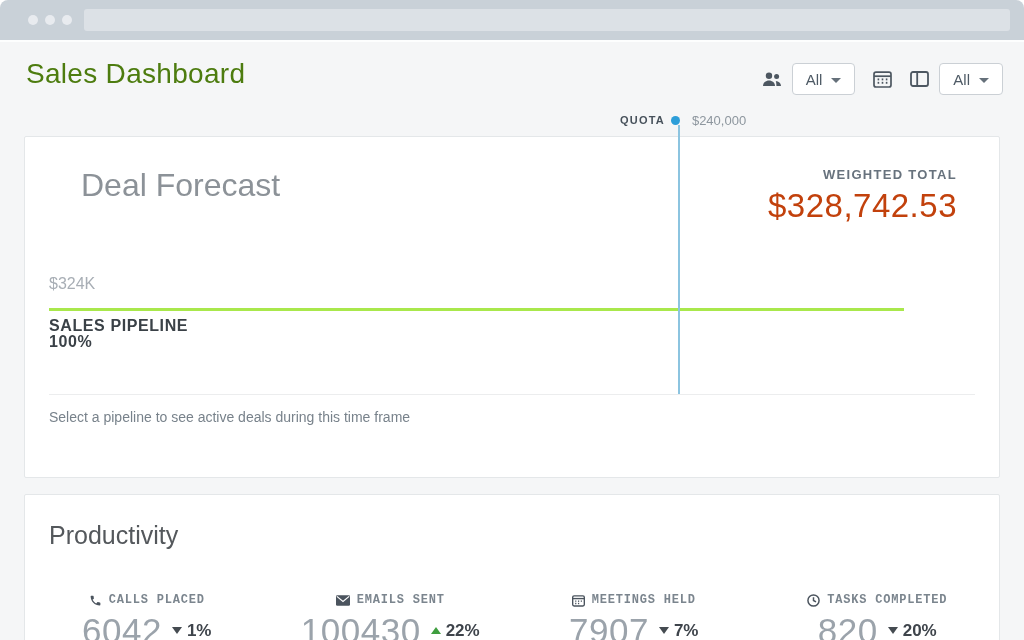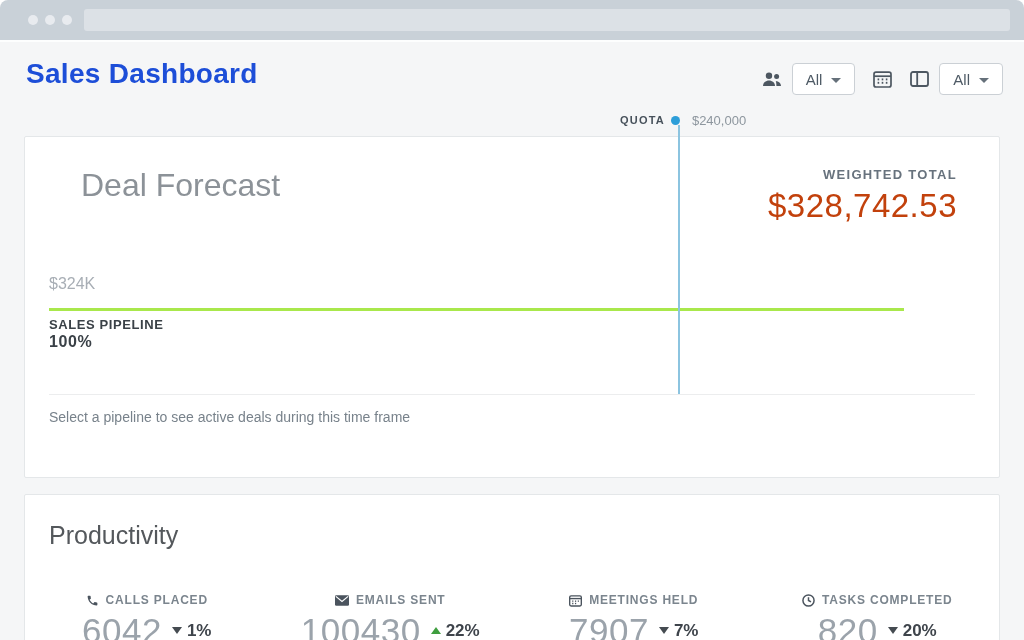--- a/index.html
+++ b/index.html
@@ -10,21 +10,21 @@
     -webkit-font-smoothing:antialiased;
   }
   
   .chrome{position:absolute;top:0;left:0;right:0;height:40px;background:#c9d1d8;border-radius:8px 8px 0 0;}
   .chrome-dots{position:absolute;left:28px;top:15px;display:flex;gap:7px;}
   .chrome-dot{width:10px;height:10px;border-radius:50%;background:#e8ebef;}
   .addressbar{position:absolute;left:84px;right:14px;top:9px;height:22px;background:#dce1e6;border-radius:3px;}
   
   .page-bg{position:absolute;top:40px;left:0;right:0;bottom:0;background:#f5f6f7;border-top:2px solid #fdfefe;}
   
-  .page-title{position:absolute;left:26px;top:58px;font-size:28px;font-weight:700;color:#1d4ed8;letter-spacing:.3px;}
+  .page-title{position:absolute;left:26px;top:58px;font-size:28px;font-weight:400;color:#4d7c0f;letter-spacing:.3px;}
   .controls{position:absolute;top:62px;right:21px;height:34px;display:flex;align-items:center;}
   .ctl-icon{color:#4d5761;display:flex;align-items:center;}
   .btn{height:32px;background:#fff;border:1px solid #cbd0d5;border-radius:4px;color:#4e5a65;
        font-size:15px;display:flex;align-items:center;padding:0 13px;gap:9px;cursor:pointer;}
   .caret{width:0;height:0;border-left:5px solid transparent;border-right:5px solid transparent;border-top:5px solid #65707a;margin-top:2px;}
   .gap-s{width:10px;}.gap-m{width:18px;}.gap-xs{width:8px;}
   
   .quota-row{position:absolute;top:112px;left:620px;height:16px;display:flex;align-items:center;}
   .quota-label{font-size:11px;font-weight:bold;color:#47515b;letter-spacing:1.2px;}
   .quota-dot{width:9px;height:9px;border-radius:50%;background:#2d9ed9;margin-left:6px;}
@@ -33,29 +33,29 @@
   
   .card{position:absolute;left:24px;width:974px;background:#fff;border:1px solid #e4e7e9;border-radius:2px;z-index:1;}
   #deal-card{top:136px;height:340px;}
   #prod-card{top:494px;height:360px;}
   
   .df-title{position:absolute;left:40px;top:30px;font-size:32px;font-weight:400;color:#8c9298;margin-left:16px;}
   .wt-label{position:absolute;right:42px;top:30px;font-size:13px;font-weight:bold;color:#67727d;letter-spacing:1.3px;}
   .wt-value{position:absolute;right:42px;top:50px;font-size:33px;font-weight:300;color:#c2410c;letter-spacing:.5px;}
   .pipeline-cap{position:absolute;left:24px;top:138px;font-size:16px;color:#a8aeb5;}
   .green-line{position:absolute;left:24px;top:171px;width:855px;height:3px;background:#a9e84c;z-index:3;}
-  .sp-name{position:absolute;left:24px;top:180px;font-size:13px;font-weight:bold;color:#3a4147;letter-spacing:.6px;}
+  .sp-name{position:absolute;left:24px;top:180px;font-size:16px;font-weight:bold;color:#3a4147;letter-spacing:.6px;}
   .sp-pct{position:absolute;left:24px;top:196px;font-size:16px;font-weight:bold;color:#3a4147;letter-spacing:.6px;}
   .df-divider{position:absolute;left:24px;right:24px;top:257px;border-top:1px solid #ecedee;}
   .df-helper{position:absolute;left:24px;top:272px;font-size:14px;color:#78828b;}
   
   .prod-title{position:absolute;left:24px;top:26px;font-size:25px;font-weight:300;color:#54585c;}
   .stats{position:absolute;left:0;right:0;top:98px;display:flex;}
   .stat{flex:1;display:flex;flex-direction:column;align-items:center;}
-  .stat-label{display:flex;align-items:center;gap:7px;font-size:12px;font-weight:bold;color:#7b858e;letter-spacing:.8px;height:14px;}
+  .stat-label{display:flex;align-items:center;gap:7px;font-size:12px;font-weight:bold;color:#7b858e;letter-spacing:.8px;height:14px;font-family:Liberation Mono, monospace;}
   .stat-label .st-icon{color:#4b545e;display:flex;align-items:center;}
   .stat-value-row{margin-top:6px;display:flex;align-items:center;}
   .stat-value{font-size:35px;font-weight:300;color:#9ba3ab;letter-spacing:.5px;line-height:1;}
   .arrow{width:0;height:0;border-left:5px solid transparent;border-right:5px solid transparent;margin-left:10px;}
   .arrow.down{border-top:7px solid #454b51;}
   .arrow.up{border-bottom:7px solid #3f9e3f;}
   .stat-pct{font-size:17px;font-weight:bold;color:#3e444b;margin-left:5px;}
 </style>
 </head>
 <body>

